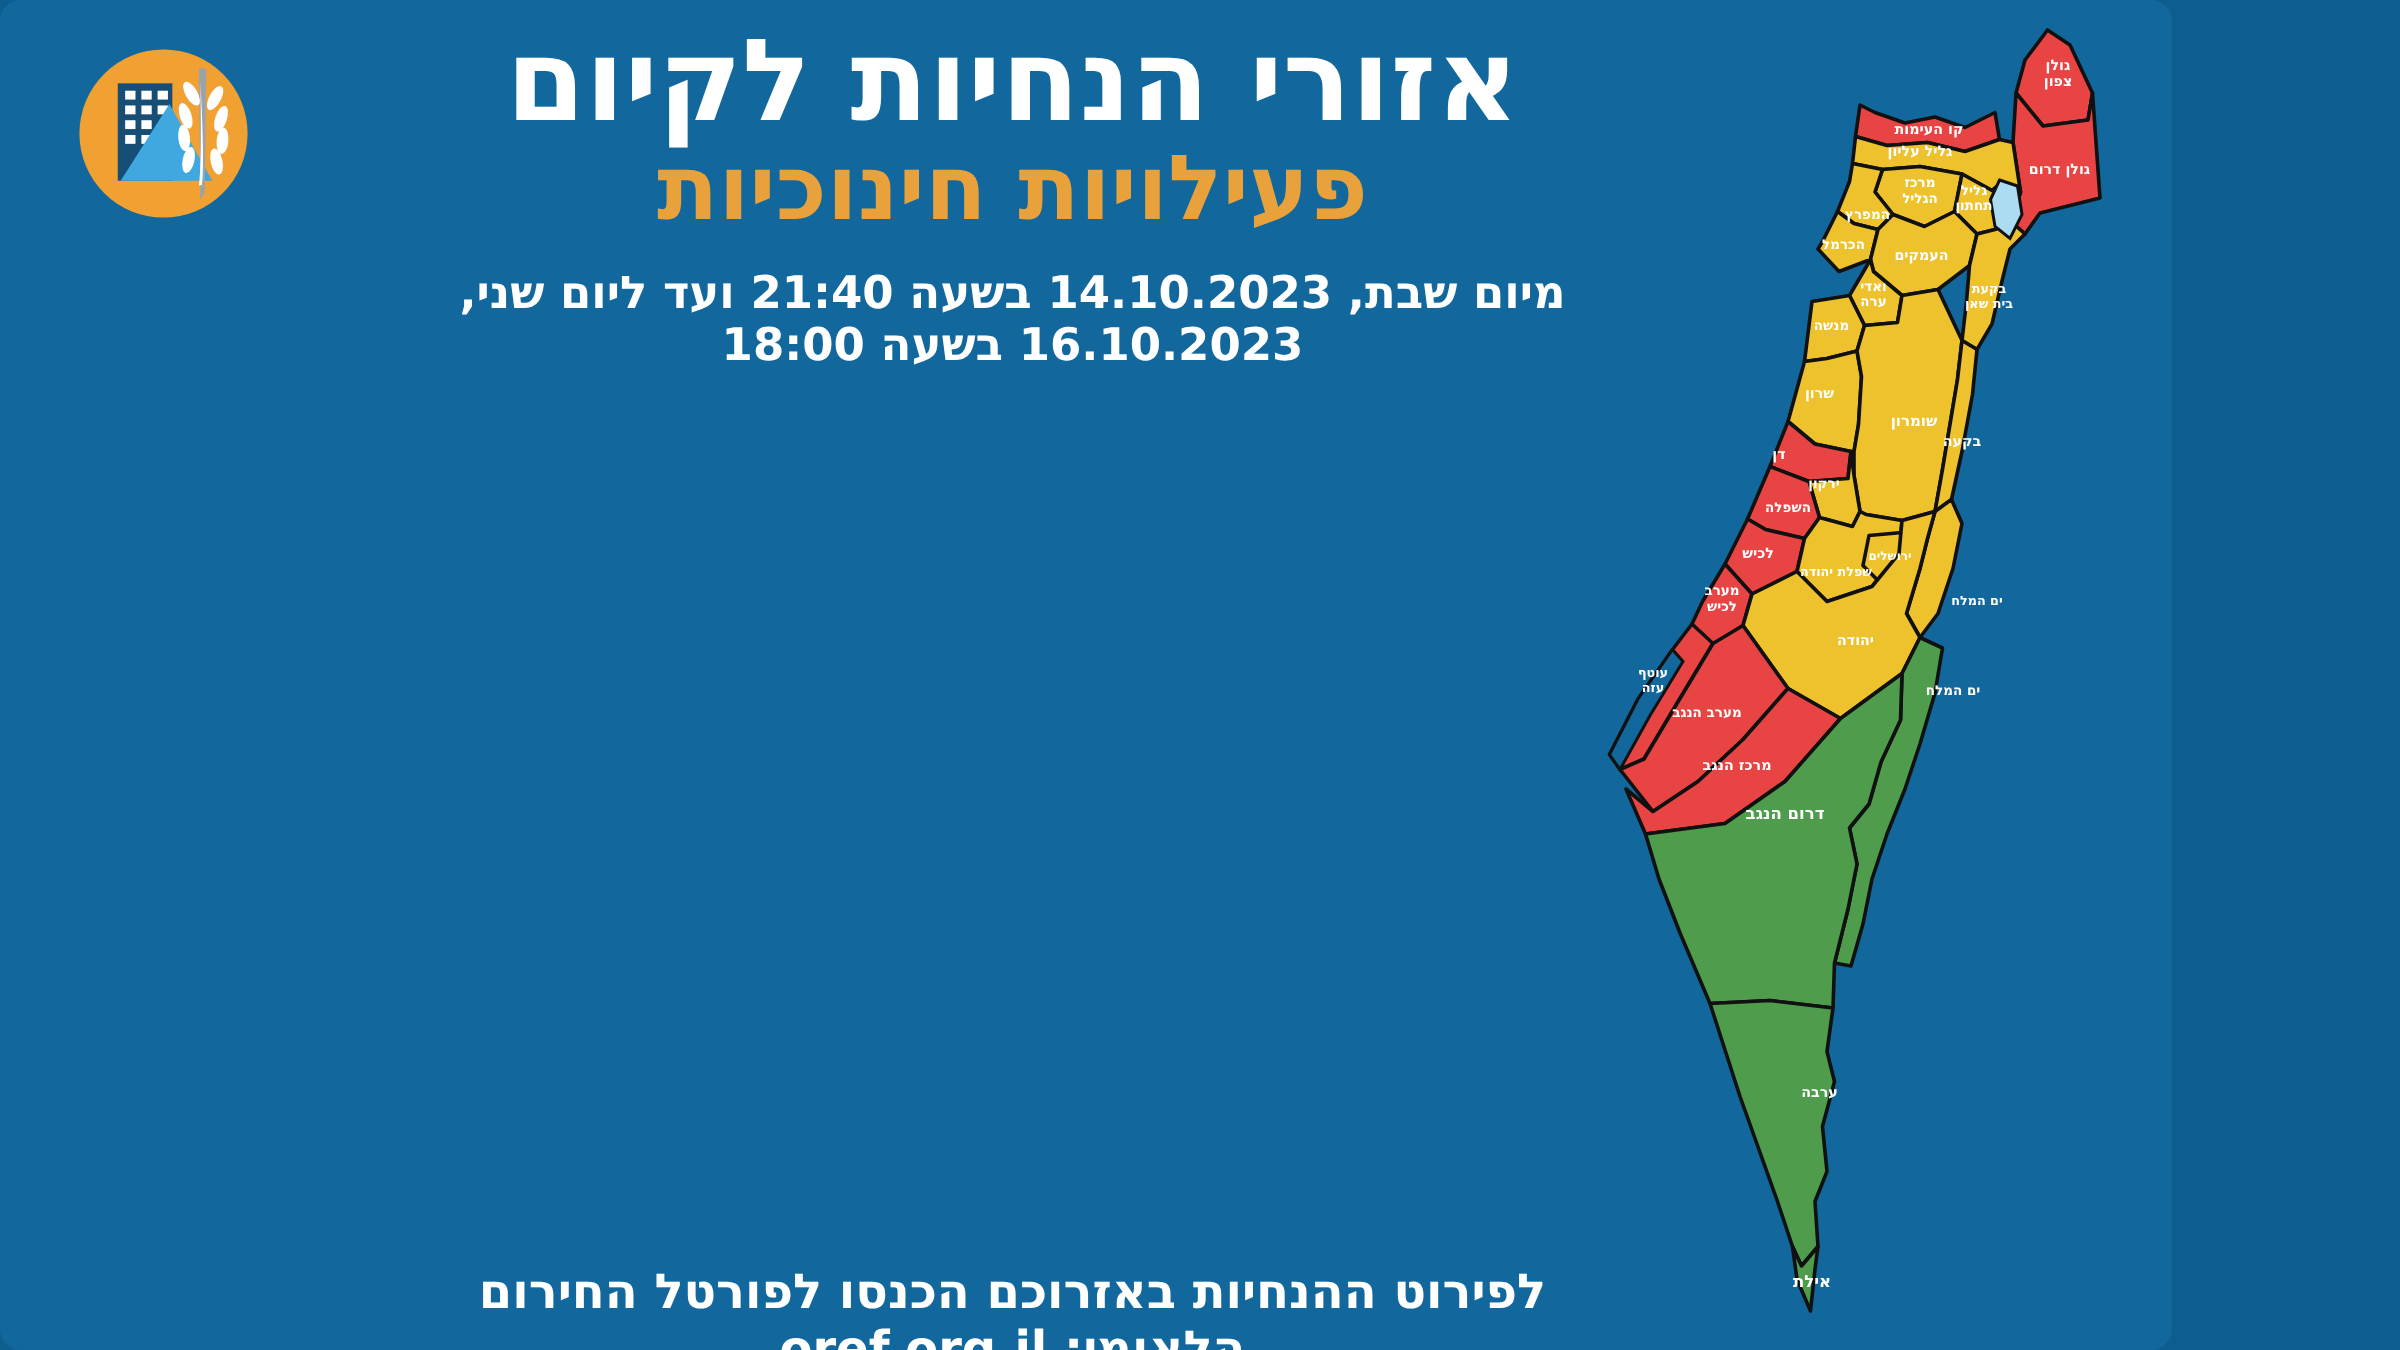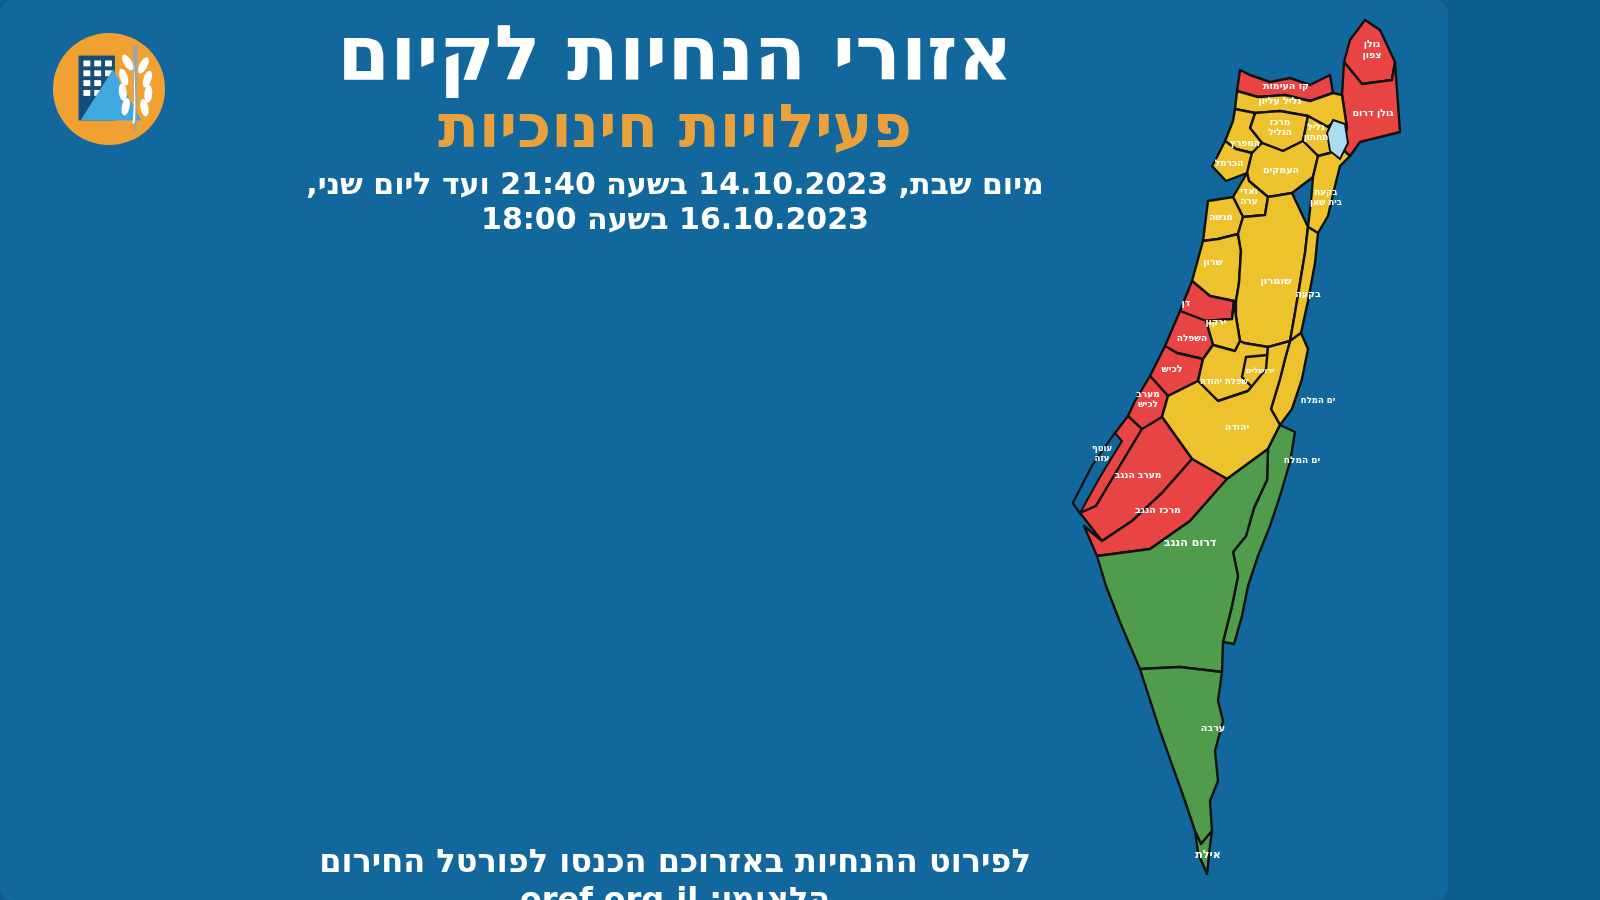--- a/index.html
+++ b/index.html
@@ -7,21 +7,21 @@
     position:relative;width:1448px;height:900px;overflow:hidden;
     background:#12689C;
     font-family:"DejaVu Sans", sans-serif;
     direction:rtl;
     border-radius:14px;
   }
   .logo{position:absolute;left:50px;top:30px;width:118px;height:118px;}
   .header{position:absolute;top:14px;left:270px;width:810px;text-align:center;}
   .title1{color:#ffffff;font-size:76px;font-weight:700;line-height:1.05;}
   .title2{color:#E9A23B;font-size:60px;font-weight:700;line-height:1.0;margin-top:2px;}
-  .dateline{color:#ffffff;font-size:30px;font-weight:700;margin-top:10px;}
+  .dateline{color:#ffffff;font-size:30px;font-weight:700;margin-top:22px;}
   .row{position:absolute;}
   .footer{
     position:absolute;top:842px;left:270px;width:810px;text-align:center;
     color:#ffffff;font-size:32px;font-weight:700;
   }
   .map{position:absolute;left:1040px;top:0;width:420px;height:900px;}
   .map text{font-family:"DejaVu Sans", sans-serif;font-weight:700;fill:#ffffff;}
 </style>
 </head>
 <body>

